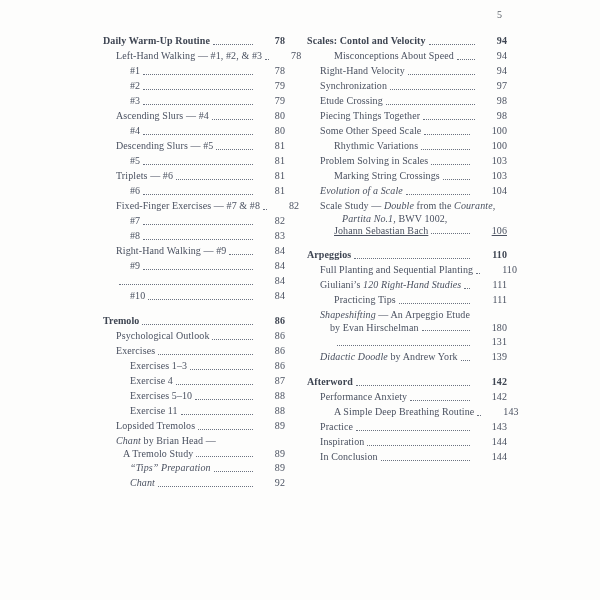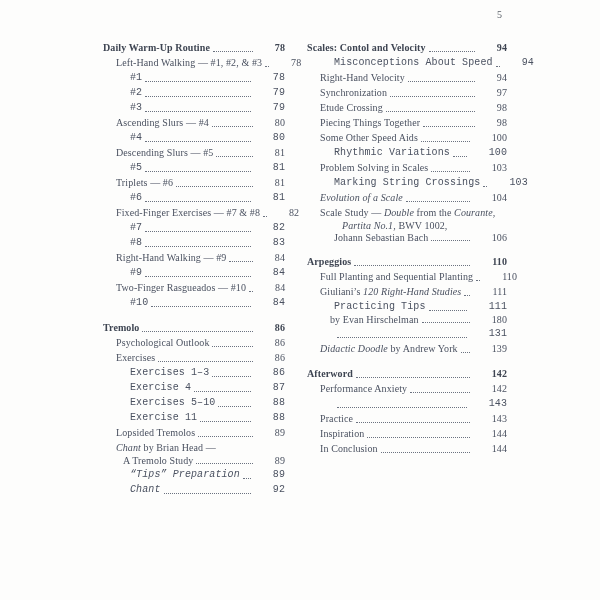--- a/index.html
+++ b/index.html
@@ -8,29 +8,29 @@
     background:#fdfdfc;
     font-family:"Liberation Serif","DejaVu Serif",serif;
     color:#4a5160;
     -webkit-font-smoothing:antialiased;
   }
   .pagenum-top{
     position:absolute;left:497px;top:9px;
     font-size:10px;color:#5a6068;
   }
   .col{
-    position:absolute;top:40px;
+    position:absolute;top:33px;
     font-size:10px;letter-spacing:.1px;
   }
   .col.left{left:103px;width:182px;}
   .col.right{left:307px;width:200px;}
   .entry{padding:0;}
   .entry.gap{margin-top:10px;}
   .entry.lvl2{padding-left:13px;}
-  .entry.lvl3{padding-left:27px;font-family:Liberation Mono, monospace;}
+  .entry.lvl3{padding-left:27px;}
   .entry.bold .label{font-weight:bold;color:#3e4552;}
   .entry.bold .page{font-weight:bold;color:#3e4552;}
   .line{display:flex;height:15px;line-height:15px;}
   .line.cont{height:12px;line-height:12px;}
   .label{white-space:nowrap;}
   .it{font-style:italic;}
   .leader{
     flex:1 1 auto;min-width:4px;
     border-bottom:1.4px dotted #6b7280;
     margin:0 2px 3px 3px;
@@ -151,21 +151,20 @@
       </div>
       <div class="entry lvl3">
         <div class="line">
           <span class="label"><span>#9</span></span>
           <span class="leader"></span>
           <span class="page">84</span>
         </div>
       </div>
       <div class="entry lvl2">
         <div class="line">
-          <span class="label"><span>Two-Finger Rasgueados — #10</span></span>
           <span class="leader"></span>
           <span class="page">84</span>
         </div>
       </div>
       <div class="entry lvl3">
         <div class="line">
           <span class="label"><span>#10</span></span>
           <span class="leader"></span>
           <span class="page">84</span>
         </div>
@@ -289,21 +288,21 @@
       </div>
       <div class="entry lvl2">
         <div class="line">
           <span class="label"><span>Piecing Things Together</span></span>
           <span class="leader"></span>
           <span class="page">98</span>
         </div>
       </div>
       <div class="entry lvl2">
         <div class="line">
-          <span class="label"><span>Some Other Speed Aids</span></span>
+          <span class="label"><span>Some Other Speed Scale</span></span>
           <span class="leader"></span>
           <span class="page">100</span>
         </div>
       </div>
       <div class="entry lvl3">
         <div class="line">
           <span class="label"><span>Rhythmic Variations</span></span>
           <span class="leader"></span>
           <span class="page">100</span>
         </div>
@@ -329,21 +328,21 @@
           <span class="page">104</span>
         </div>
       </div>
       <div class="entry lvl2">
         <div class="line">
           <span class="label"><span>Scale Study — </span><span class="it">Double</span><span> from the </span><span class="it">Courante,</span></span>
         </div>
         <div class="line cont" style="padding-left: 6px; margin-left: 16px;">
           <span class="label"><span class="it">Partita No.1,</span><span> BWV 1002,</span></span>
         </div>
-        <div class="line cont" style="padding-left: 14px;">
+        <div class="line cont" style="padding-left: 14px; text-decoration: underline;">
           <span class="label"><span>Johann Sebastian Bach</span></span>
           <span class="leader"></span>
           <span class="page">106</span>
         </div>
       </div>
       <div class="entry lvl1 bold gap">
         <div class="line">
           <span class="label"><span>Arpeggios</span></span>
           <span class="leader"></span>
           <span class="page">110</span>
@@ -364,20 +363,23 @@
         </div>
       </div>
       <div class="entry lvl3">
         <div class="line">
           <span class="label"><span>Practicing Tips</span></span>
           <span class="leader"></span>
           <span class="page">111</span>
         </div>
       </div>
       <div class="entry lvl2">
+        <div class="line">
+          <span class="label"><span class="it">Shapeshifting</span><span> — An Arpeggio Etude</span></span>
+        </div>
         <div class="line cont" style="padding-left: 10px;">
           <span class="label"><span>by Evan Hirschelman</span></span>
           <span class="leader"></span>
           <span class="page">180</span>
         </div>
       </div>
       <div class="entry lvl3">
         <div class="line">
           <span class="leader"></span>
           <span class="page">131</span>
@@ -399,20 +401,21 @@
       </div>
       <div class="entry lvl2">
         <div class="line">
           <span class="label"><span>Performance Anxiety</span></span>
           <span class="leader"></span>
           <span class="page">142</span>
         </div>
       </div>
       <div class="entry lvl3">
         <div class="line">
+          <span class="label"><span>A Simple Deep Breathing Routine</span></span>
           <span class="leader"></span>
           <span class="page">143</span>
         </div>
       </div>
       <div class="entry lvl2">
         <div class="line">
           <span class="label"><span>Practice</span></span>
           <span class="leader"></span>
           <span class="page">143</span>
         </div>

